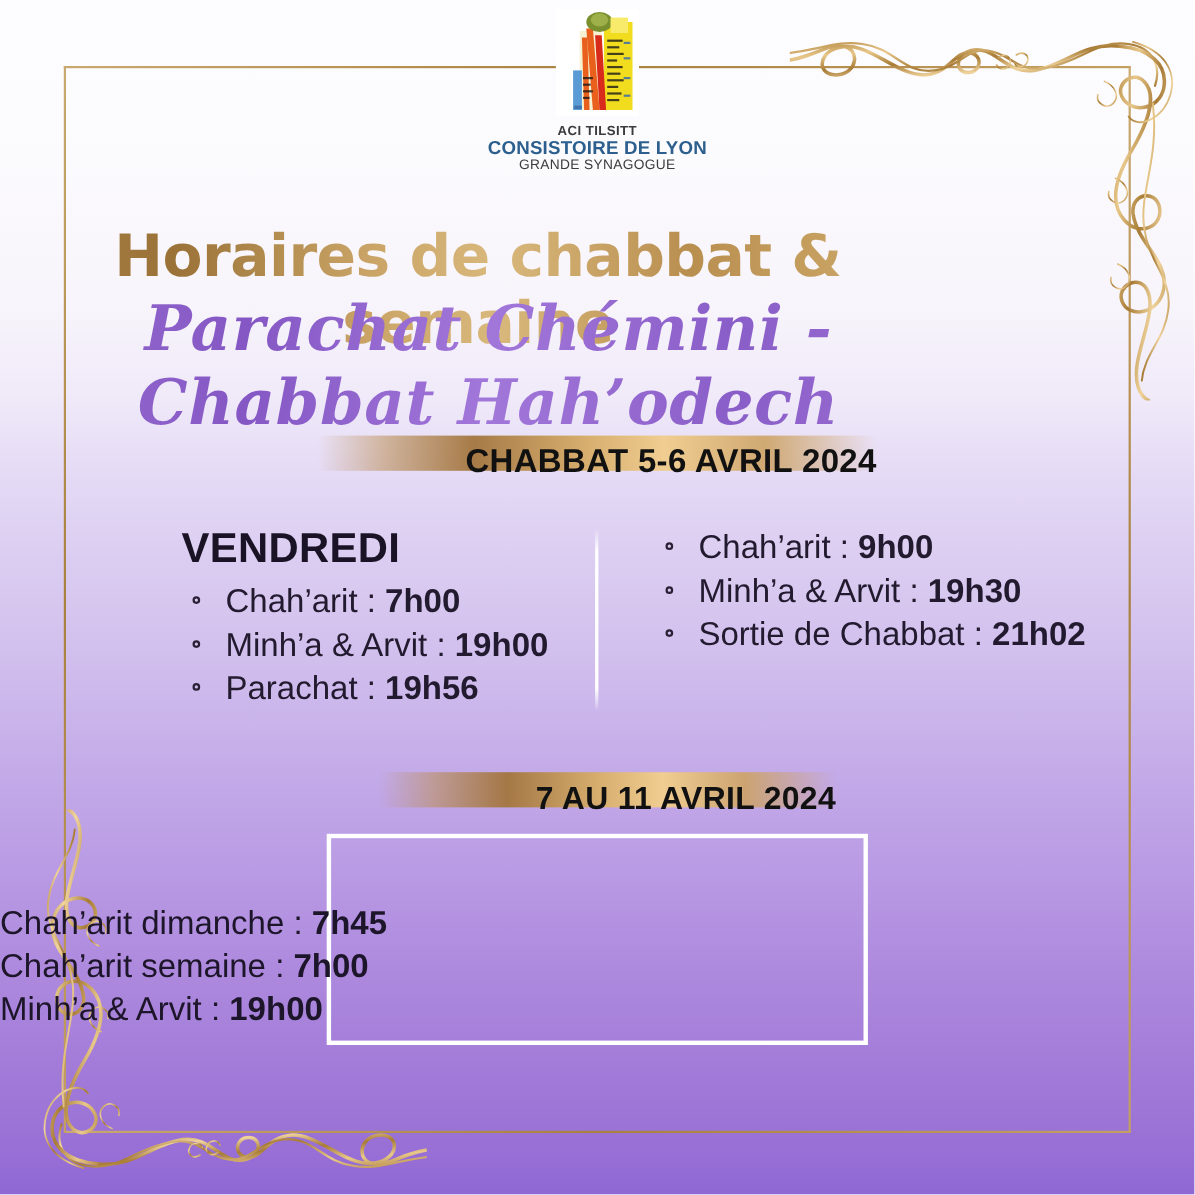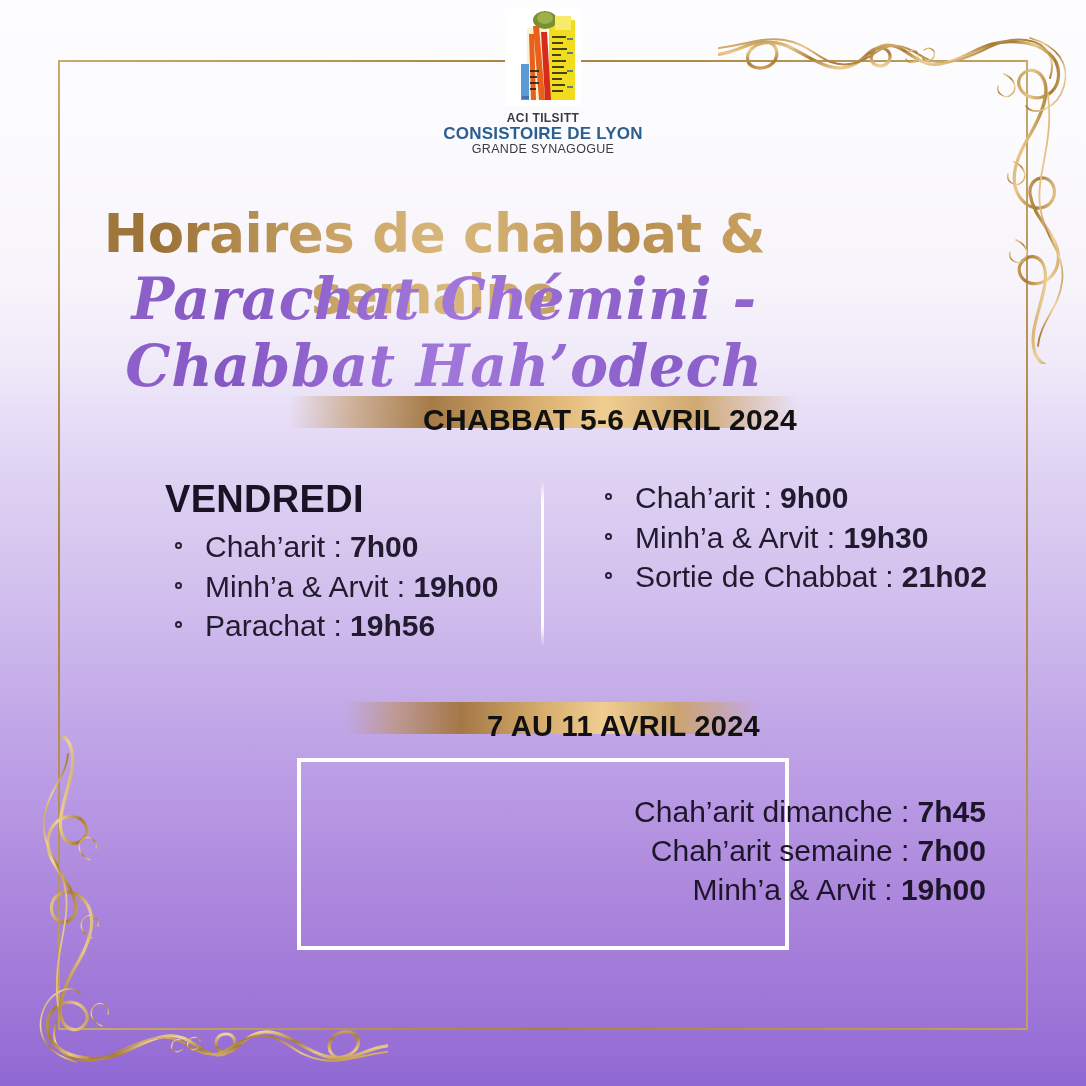--- a/index.html
+++ b/index.html
@@ -106,21 +106,21 @@
     box-sizing:border-box;
   }
   .col li b{font-weight:bold;}
 
   
   .weekbox{
     position:absolute;left:297px;top:758px;width:492px;height:192px;
     box-sizing:border-box;border:4px solid #ffffff;
   }
   .week-lines{
-    position:absolute;left:0;top:792px;width:986px;text-align:right;
+    position:absolute;left:0;top:820px;width:986px;text-align:left;
   }
   .week-lines div{
     font-size:30px;color:#1d1529;line-height:1.30;white-space:nowrap;
   }
   .week-lines b{font-weight:bold;}
 
   
   .flourish{position:absolute;pointer-events:none;}
   #flourish-tr{right:8px;top:34px;}
   #flourish-bl{left:28px;bottom:20px;}

